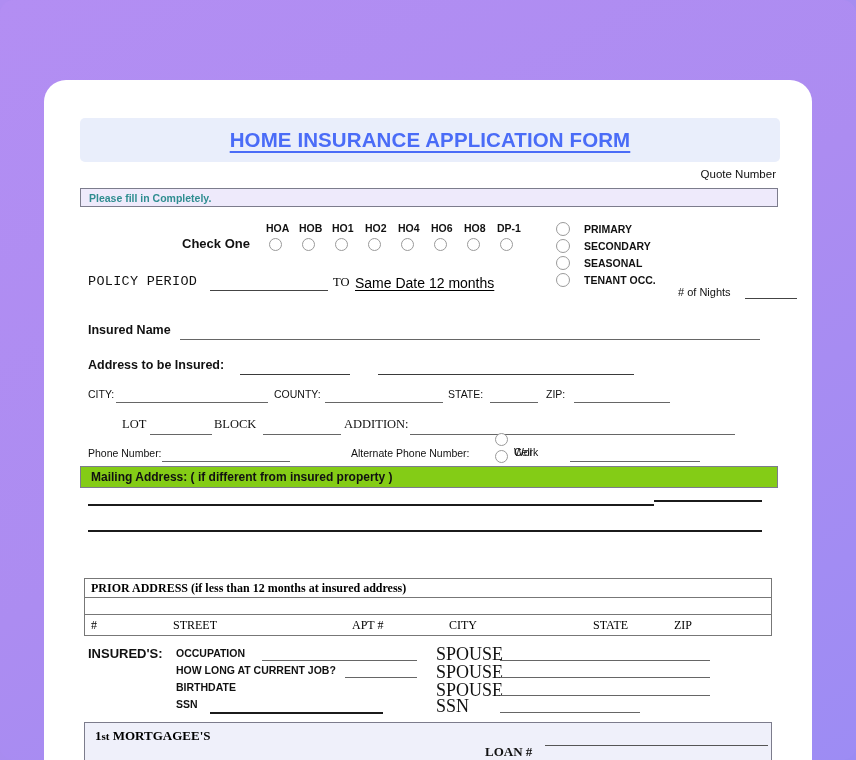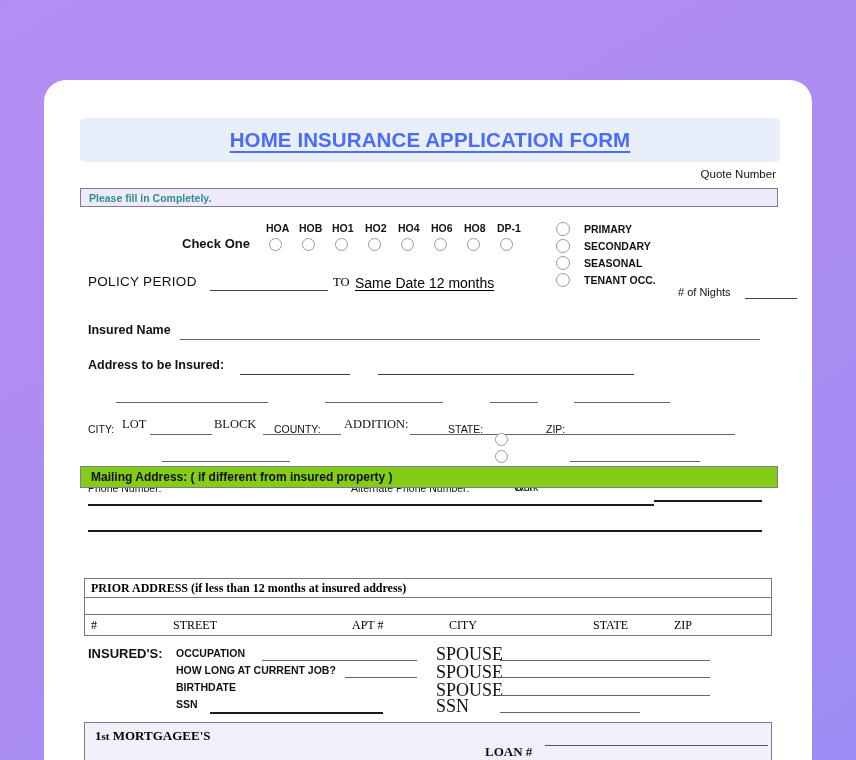--- a/index.html
+++ b/index.html
@@ -171,21 +171,21 @@
     top: 180px;
     width: 52px;
     border-bottom: 1.4px solid #444;
   }
 
   
   .policy-label {
     position: absolute;
     left: 8px;
     top: 156px;
-    font-family: Liberation Sans, sans-serif;
+    font-family: Liberation Mono, monospace;
     font-size: 13.5px;
     color: #111;
     letter-spacing: .3px;
   }
   .policy-line {
     position: absolute;
     left: 130px;
     top: 172px;
     width: 118px;
     border-bottom: 1.5px solid #444;
@@ -218,21 +218,20 @@
     position: absolute;
     border-bottom: 1.4px solid #3a3a3a;
   }
   .hline.thin { border-bottom: 1.2px solid #666; }
   .hline.thick { border-bottom: 2.4px solid #1b1b1b; }
 
   .sm {
     position: absolute;
     font-size: 10.5px;
     color: #111;
-    margin-top: 35px;
   }
   .sm-serif {
     position: absolute;
     font-family: "Liberation Serif", serif;
     font-size: 12.5px;
     color: #111;
   }
 
   
   .mail-bar {

